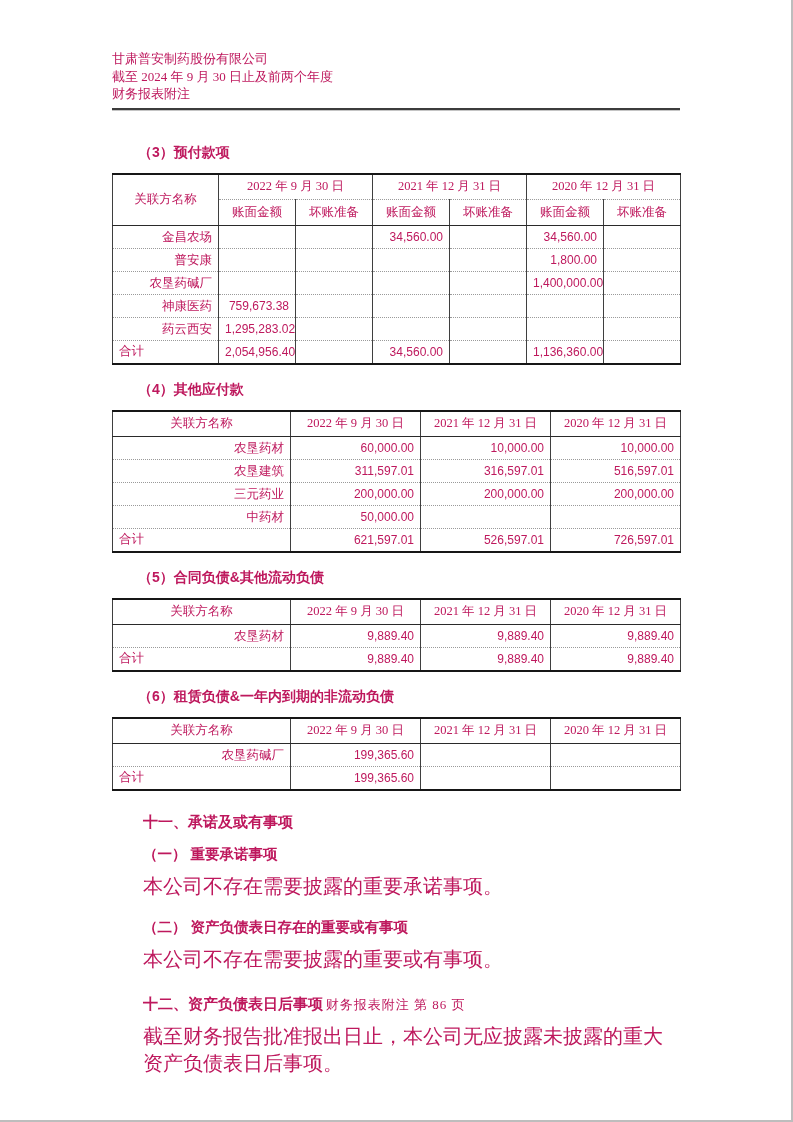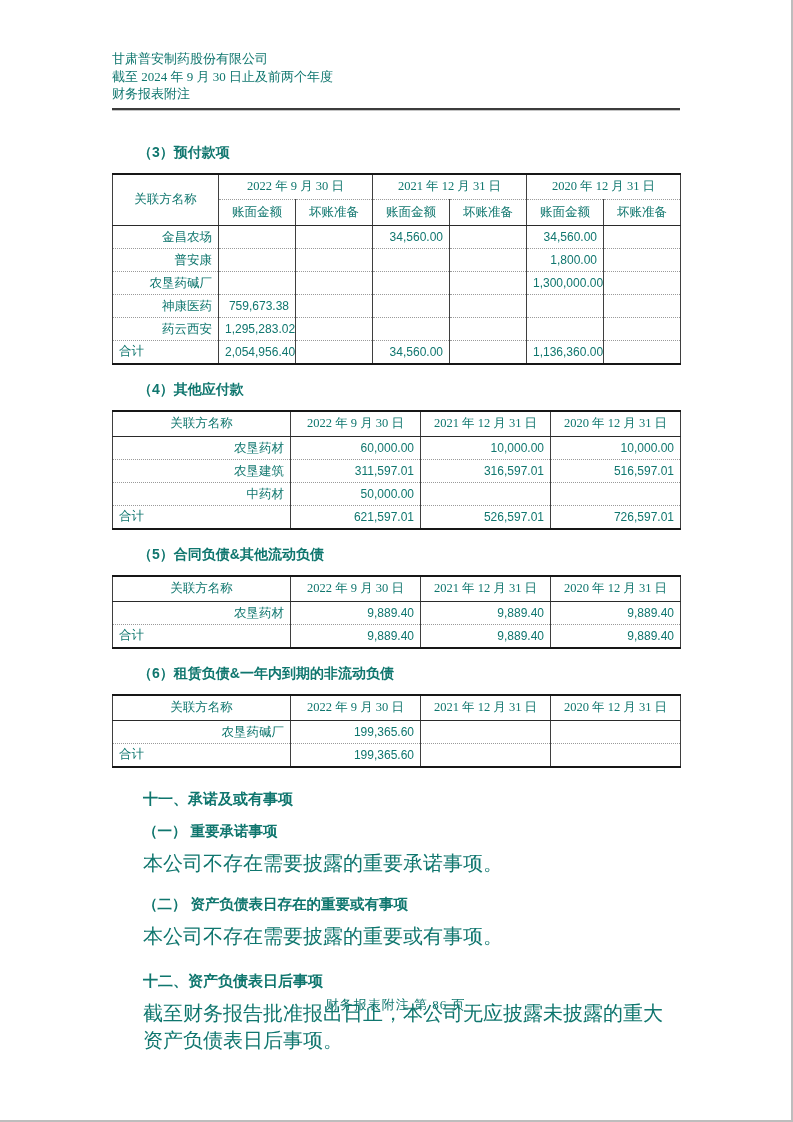--- a/index.html
+++ b/index.html
@@ -1,18 +1,18 @@
 <!DOCTYPE html>
 <html><head>
 <meta charset="utf-8">
 <style>
   html,body{margin:0;padding:0;background:#ffffff;}
   .page{position:relative;width:793px;height:1122px;background:#fff;box-sizing:border-box;
         border-right:2px solid #bdbdbd;border-bottom:2px solid #bdbdbd;
-        font-family:"Liberation Serif","DejaVu Serif",serif;color:#0f766e;overflow:hidden;}
+        font-family:"Liberation Serif","DejaVu Serif",serif;color:#be185d;overflow:hidden;}
   .content{margin-left:112px;width:568px;}
   .doc-header{padding-top:50px;font-size:13px;line-height:17.5px;}
   .header-rule{margin-top:5px;height:2px;background:#3c3c3c;border-bottom:1px solid #c4c4c4;}
   .sec-h{font-family:"Liberation Sans","DejaVu Sans",sans-serif;font-size:14px;font-weight:bold;
          margin:16px 0 11px 0;padding-left:26px;}
   .sec-h.first{margin-top:33px;}
   .big-h{font-family:"Liberation Sans","DejaVu Sans",sans-serif;font-size:15px;font-weight:bold;
          margin:22px 0 0 0;padding-left:31px;}
   .sub-h{font-family:"Liberation Sans","DejaVu Sans",sans-serif;font-size:14.5px;font-weight:bold;
          margin:13px 0 0 0;padding-left:31px;}
@@ -91,21 +91,21 @@
           <td class="cell-num"></td>
           <td class="cell-num">1,800.00</td>
           <td class="cell-num"></td>
         </tr>
         <tr>
           <td class="cell-name">农垦药碱厂</td>
           <td class="cell-num"></td>
           <td class="cell-num"></td>
           <td class="cell-num"></td>
           <td class="cell-num"></td>
-          <td class="cell-num">1,300,000.00</td>
+          <td class="cell-num">1,400,000.00</td>
           <td class="cell-num"></td>
         </tr>
         <tr>
           <td class="cell-name">神康医药</td>
           <td class="cell-num">759,673.38</td>
           <td class="cell-num"></td>
           <td class="cell-num"></td>
           <td class="cell-num"></td>
           <td class="cell-num"></td>
           <td class="cell-num"></td>
@@ -152,20 +152,26 @@
           <td class="cell-name">农垦药材</td>
           <td class="cell-num">60,000.00</td>
           <td class="cell-num">10,000.00</td>
           <td class="cell-num">10,000.00</td>
         </tr>
         <tr>
           <td class="cell-name">农垦建筑</td>
           <td class="cell-num">311,597.01</td>
           <td class="cell-num">316,597.01</td>
           <td class="cell-num">516,597.01</td>
+        </tr>
+        <tr>
+          <td class="cell-name">三元药业</td>
+          <td class="cell-num">200,000.00</td>
+          <td class="cell-num">200,000.00</td>
+          <td class="cell-num">200,000.00</td>
         </tr>
         <tr>
           <td class="cell-name">中药材</td>
           <td class="cell-num">50,000.00</td>
           <td class="cell-num"></td>
           <td class="cell-num"></td>
         </tr>
         <tr>
           <td class="cell-total">合计</td>
           <td class="cell-num">621,597.01</td>

